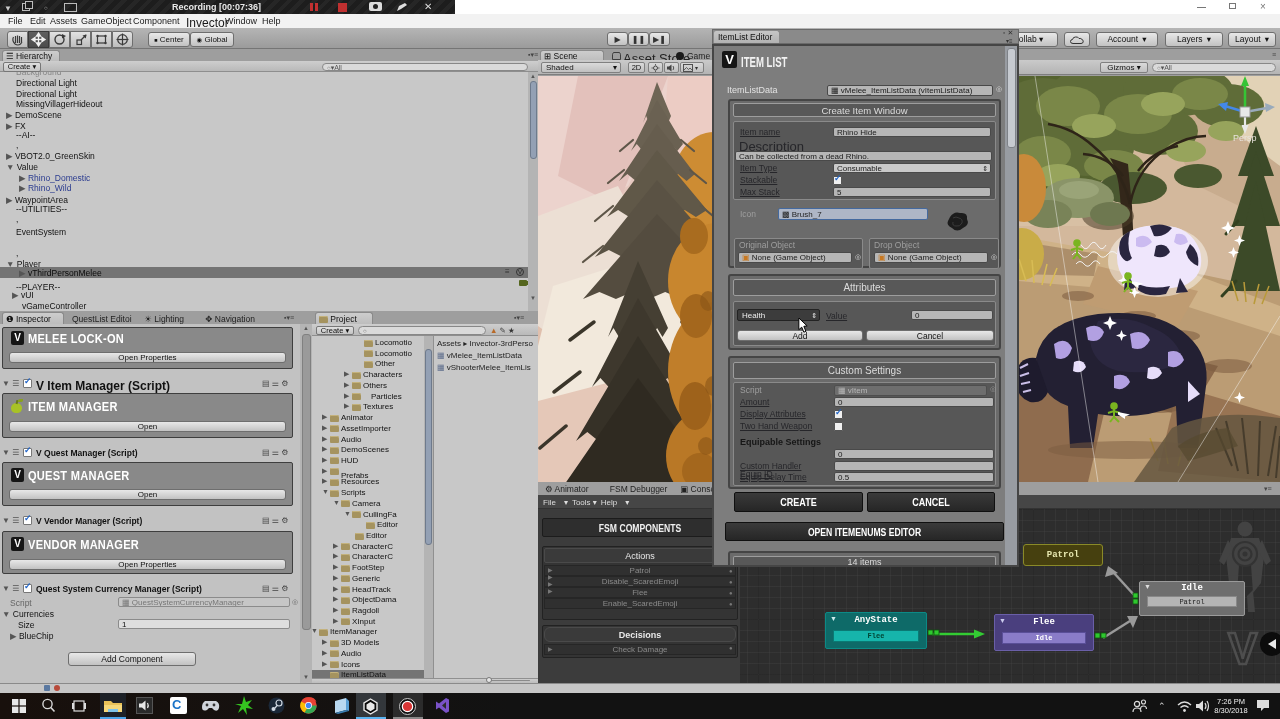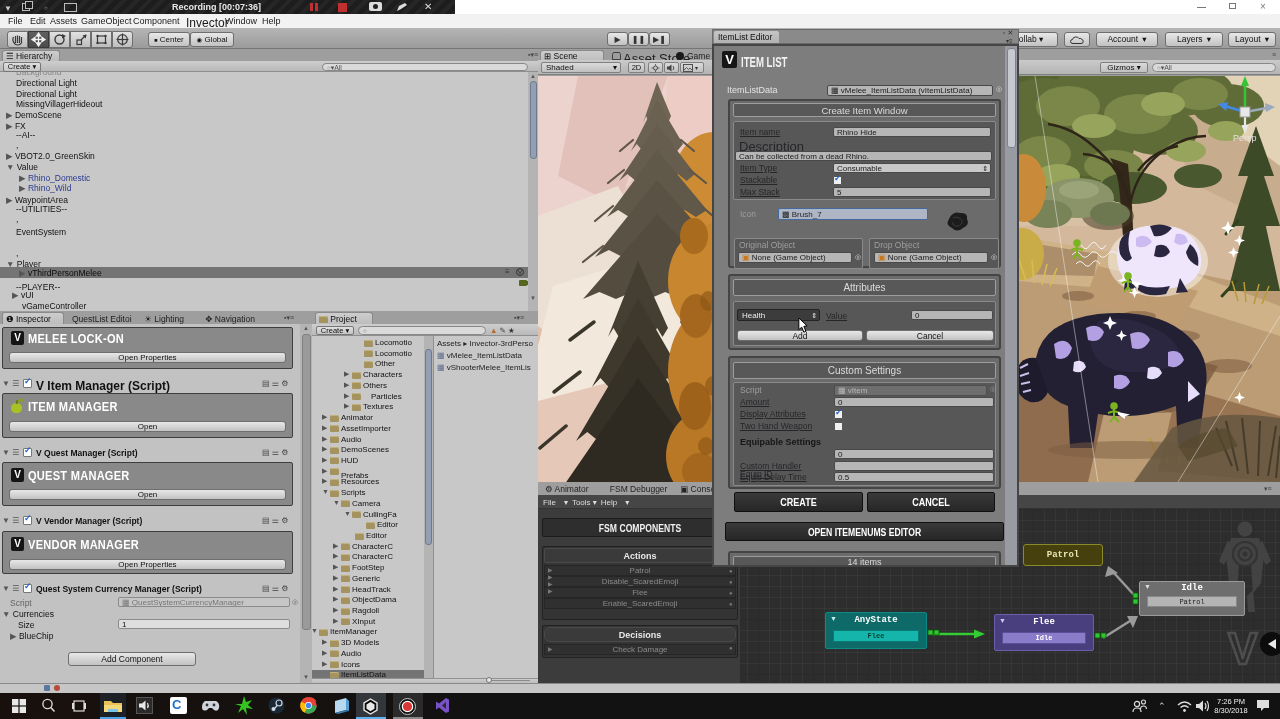--- a/index.html
+++ b/index.html
@@ -698,21 +698,21 @@
     <div class="abs" style="left:833px;top:630px;width:86px;height:12px;background:#16b5ab;border:1px solid #0a7a74;color:#043;font-size:7px;font-weight:bold;text-align:center;line-height:11px;font-family:'Liberation Mono',monospace;">Flee</div>
     <div class="abs" style="left:994px;top:614px;width:100px;height:37px;background:#4a3f7e;border:1.5px solid #6a5fa8;border-radius:2px;"></div>
     <div class="abs" style="left:999px;top:617px;color:#cce;font-size:7px;">▼</div>
     <div class="abs" style="left:994px;top:617px;width:100px;text-align:center;color:#fff;font-size:9px;font-weight:bold;font-family:'Liberation Mono',monospace;">Flee</div>
     <div class="abs" style="left:1002px;top:632px;width:84px;height:12px;background:#8a7cc8;border:1px solid #5a4f98;color:#fff;font-size:7px;font-weight:bold;text-align:center;line-height:11px;font-family:'Liberation Mono',monospace;">Idle</div>
 
     <div class="abs" style="left:538px;top:509px;width:202px;height:174px;background:#3c3c3c;"></div>
     <div class="abs" style="left:542px;top:518px;width:196px;height:19px;background:#2e2e2e;border:1px solid #1c1c1c;border-radius:2px;"></div>
     <div class="abs condc" style="left:542px;top:522px;width:196px;text-align:center;color:#f0f0f0;font-size:10.5px;font-weight:bold;">FSM COMPONENTS</div>
     <div class="abs" style="left:542px;top:546px;width:196px;height:74px;background:#343434;border:1px solid #222;border-radius:2px;"></div>
-    <div class="abs" style="left:544px;top:548px;width:192px;height:15px;background:#3a3a3a;border:1px solid #4a4a4a;border-radius:2px;color:#e8e8e8;font-size:9px;font-weight:bold;text-align:center;line-height:14px;">Actions</div>
+    <div class="abs" style="left:544px;top:548px;width:192px;height:15px;background:#3a3a3a;border:1px solid #4a4a4a;border-radius:2px;color:#e8e8e8;font-size:9px;font-weight:normal;text-align:center;line-height:14px;">Actions</div>
     <div class="abs" style="left:544px;top:565px;width:192px;height:10.5px;background:#303030;border:1px solid #262626;color:#8a8a8a;font-size:8px;text-align:center;line-height:9px;">Patrol</div>
     <div class="abs" style="left:544px;top:576px;width:192px;height:10.5px;background:#303030;border:1px solid #262626;color:#8a8a8a;font-size:8px;text-align:center;line-height:9px;">Disable_ScaredEmoji</div>
     <div class="abs" style="left:544px;top:587px;width:192px;height:10.5px;background:#303030;border:1px solid #262626;color:#8a8a8a;font-size:8px;text-align:center;line-height:9px;">Flee</div>
     <div class="abs" style="left:544px;top:598px;width:192px;height:10.5px;background:#303030;border:1px solid #262626;color:#8a8a8a;font-size:8px;text-align:center;line-height:9px;">Enable_ScaredEmoji</div>
     <div class="abs" style="left:548px;top:566px;color:#777;font-size:6px;">▶<br>▶<br>▶<br>▶</div>
     <div class="abs" style="left:729px;top:566px;color:#777;font-size:6px;line-height:11px;">●<br>●<br>●<br>●</div>
     <div class="abs" style="left:542px;top:625px;width:196px;height:33px;background:#343434;border:1px solid #222;border-radius:2px;"></div>
     <div class="abs" style="left:544px;top:627px;width:192px;height:15px;background:#3a3a3a;border:1px solid #4a4a4a;border-radius:6px;color:#e8e8e8;font-size:9px;font-weight:bold;text-align:center;line-height:14px;">Decisions</div>
     <div class="abs" style="left:544px;top:644px;width:192px;height:10.5px;background:#303030;border:1px solid #262626;color:#8a8a8a;font-size:8px;text-align:center;line-height:9px;">Check Damage</div>
     <div class="abs" style="left:548px;top:645px;color:#777;font-size:6px;">▶</div>

